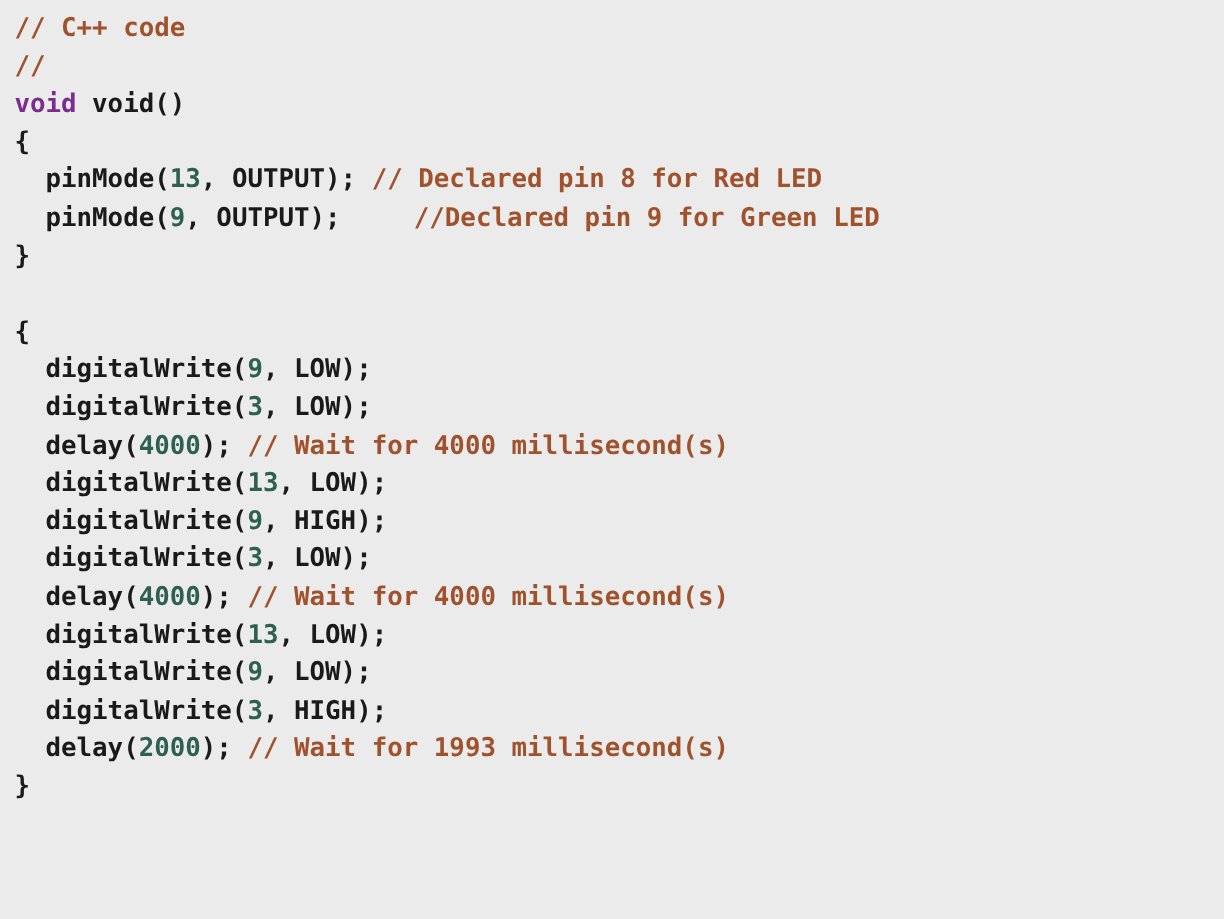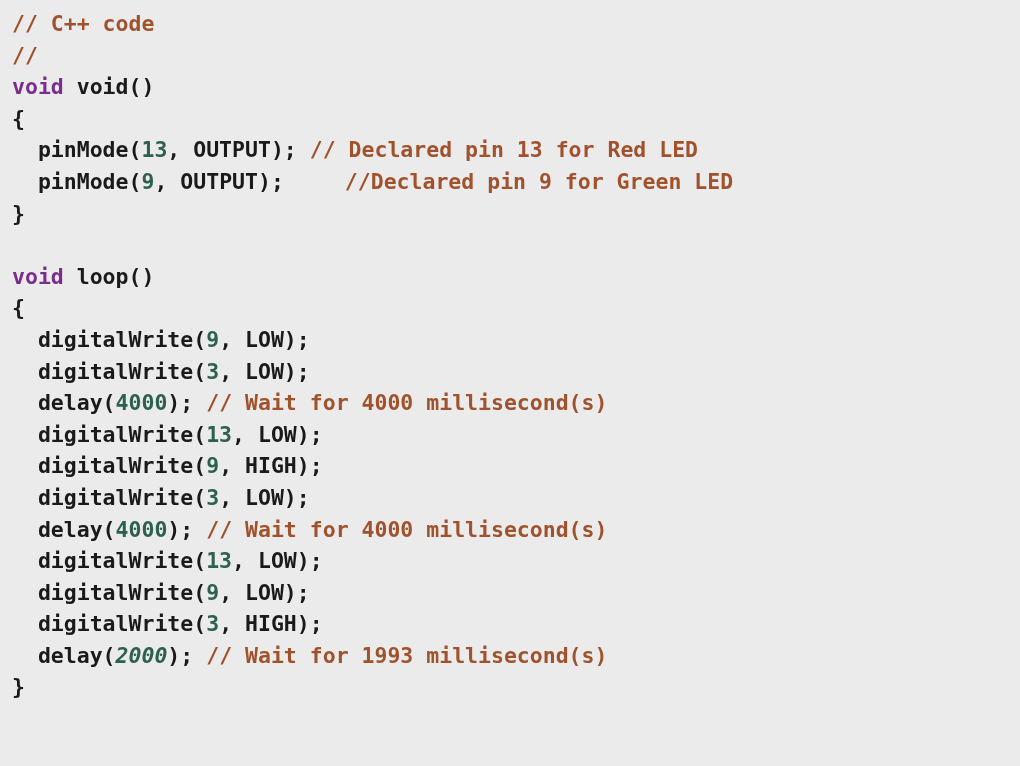--- a/index.html
+++ b/index.html
@@ -47,31 +47,30 @@
   .tok-comment { color: #a0522d; }
 </style>
 </head>
 <body>
 
 <div id="code-listing" style="background: rgb(235, 235, 235);">
     <div class="code-line"><span class="tok tok-comment" style="color: rgb(160, 82, 45);">// C++ code</span></div>
     <div class="code-line"><span class="tok tok-comment" style="color: rgb(160, 82, 45);">//</span></div>
     <div class="code-line"><span class="tok tok-keyword" style="color: rgb(123, 45, 142);">void</span><span class="tok tok-plain" style="color: rgb(26, 26, 26);"> void()</span></div>
     <div class="code-line"><span class="tok tok-plain" style="color: rgb(26, 26, 26);">{</span></div>
-    <div class="code-line"><span class="tok tok-plain" style="color: rgb(26, 26, 26);">  pinMode(</span><span class="tok tok-number" style="color: rgb(45, 96, 80);">13</span><span class="tok tok-plain" style="color: rgb(26, 26, 26);">, OUTPUT); </span><span class="tok tok-comment" style="color: rgb(160, 82, 45);">// Declared pin 13 for Red LED</span></div>
+    <div class="code-line"><span class="tok tok-plain" style="color: rgb(26, 26, 26);">  pinMode(</span><span class="tok tok-number" style="color: rgb(45, 96, 80);">13</span><span class="tok tok-plain" style="color: rgb(26, 26, 26);">, OUTPUT); </span><span class="tok tok-comment" style="color: rgb(160, 82, 45);">// Declared pin 8 for Red LED</span></div>
     <div class="code-line"><span class="tok tok-plain" style="color: rgb(26, 26, 26);">  pinMode(</span><span class="tok tok-number" style="color: rgb(45, 96, 80);">9</span><span class="tok tok-plain" style="color: rgb(26, 26, 26);">, OUTPUT); </span><span class="tok tok-comment" style="color: rgb(160, 82, 45); margin-left: 48px;">//Declared pin 9 for Green LED</span></div>
     <div class="code-line"><span class="tok tok-plain" style="color: rgb(26, 26, 26);">}</span></div>
     <div class="code-line blank">&nbsp;</div>
-    <div class="code-line"><span class="tok tok-keyword" style="color: rgb(123, 45, 142);">void</span><span class="tok tok-plain" style="color: rgb(26, 26, 26);"> loop()</span></div>
     <div class="code-line"><span class="tok tok-plain" style="color: rgb(26, 26, 26);">{</span></div>
     <div class="code-line"><span class="tok tok-plain" style="color: rgb(26, 26, 26);">  digitalWrite(</span><span class="tok tok-number" style="color: rgb(45, 96, 80);">9</span><span class="tok tok-plain" style="color: rgb(26, 26, 26);">, LOW);</span></div>
     <div class="code-line"><span class="tok tok-plain" style="color: rgb(26, 26, 26);">  digitalWrite(</span><span class="tok tok-number" style="color: rgb(45, 96, 80);">3</span><span class="tok tok-plain" style="color: rgb(26, 26, 26);">, LOW);</span></div>
     <div class="code-line"><span class="tok tok-plain" style="color: rgb(26, 26, 26);">  delay(</span><span class="tok tok-number" style="color: rgb(45, 96, 80);">4000</span><span class="tok tok-plain" style="color: rgb(26, 26, 26);">); </span><span class="tok tok-comment" style="color: rgb(160, 82, 45);">// Wait for 4000 millisecond(s)</span></div>
     <div class="code-line"><span class="tok tok-plain" style="color: rgb(26, 26, 26);">  digitalWrite(</span><span class="tok tok-number" style="color: rgb(45, 96, 80);">13</span><span class="tok tok-plain" style="color: rgb(26, 26, 26);">, LOW);</span></div>
     <div class="code-line"><span class="tok tok-plain" style="color: rgb(26, 26, 26);">  digitalWrite(</span><span class="tok tok-number" style="color: rgb(45, 96, 80);">9</span><span class="tok tok-plain" style="color: rgb(26, 26, 26);">, HIGH);</span></div>
     <div class="code-line"><span class="tok tok-plain" style="color: rgb(26, 26, 26);">  digitalWrite(</span><span class="tok tok-number" style="color: rgb(45, 96, 80);">3</span><span class="tok tok-plain" style="color: rgb(26, 26, 26);">, LOW);</span></div>
     <div class="code-line"><span class="tok tok-plain" style="color: rgb(26, 26, 26);">  delay(</span><span class="tok tok-number" style="color: rgb(45, 96, 80);">4000</span><span class="tok tok-plain" style="color: rgb(26, 26, 26);">); </span><span class="tok tok-comment" style="color: rgb(160, 82, 45);">// Wait for 4000 millisecond(s)</span></div>
     <div class="code-line"><span class="tok tok-plain" style="color: rgb(26, 26, 26);">  digitalWrite(</span><span class="tok tok-number" style="color: rgb(45, 96, 80);">13</span><span class="tok tok-plain" style="color: rgb(26, 26, 26);">, LOW);</span></div>
     <div class="code-line"><span class="tok tok-plain" style="color: rgb(26, 26, 26);">  digitalWrite(</span><span class="tok tok-number" style="color: rgb(45, 96, 80);">9</span><span class="tok tok-plain" style="color: rgb(26, 26, 26);">, LOW);</span></div>
     <div class="code-line"><span class="tok tok-plain" style="color: rgb(26, 26, 26);">  digitalWrite(</span><span class="tok tok-number" style="color: rgb(45, 96, 80);">3</span><span class="tok tok-plain" style="color: rgb(26, 26, 26);">, HIGH);</span></div>
-    <div class="code-line"><span class="tok tok-plain" style="color: rgb(26, 26, 26);">  delay(</span><span class="tok tok-number" style="color: rgb(45, 96, 80); font-style: italic;">2000</span><span class="tok tok-plain" style="color: rgb(26, 26, 26);">); </span><span class="tok tok-comment" style="color: rgb(160, 82, 45);">// Wait for 1993 millisecond(s)</span></div>
+    <div class="code-line"><span class="tok tok-plain" style="color: rgb(26, 26, 26);">  delay(</span><span class="tok tok-number" style="color: rgb(45, 96, 80);">2000</span><span class="tok tok-plain" style="color: rgb(26, 26, 26);">); </span><span class="tok tok-comment" style="color: rgb(160, 82, 45);">// Wait for 1993 millisecond(s)</span></div>
     <div class="code-line"><span class="tok tok-plain" style="color: rgb(26, 26, 26);">}</span></div>
   </div>
 
 </body></html>

